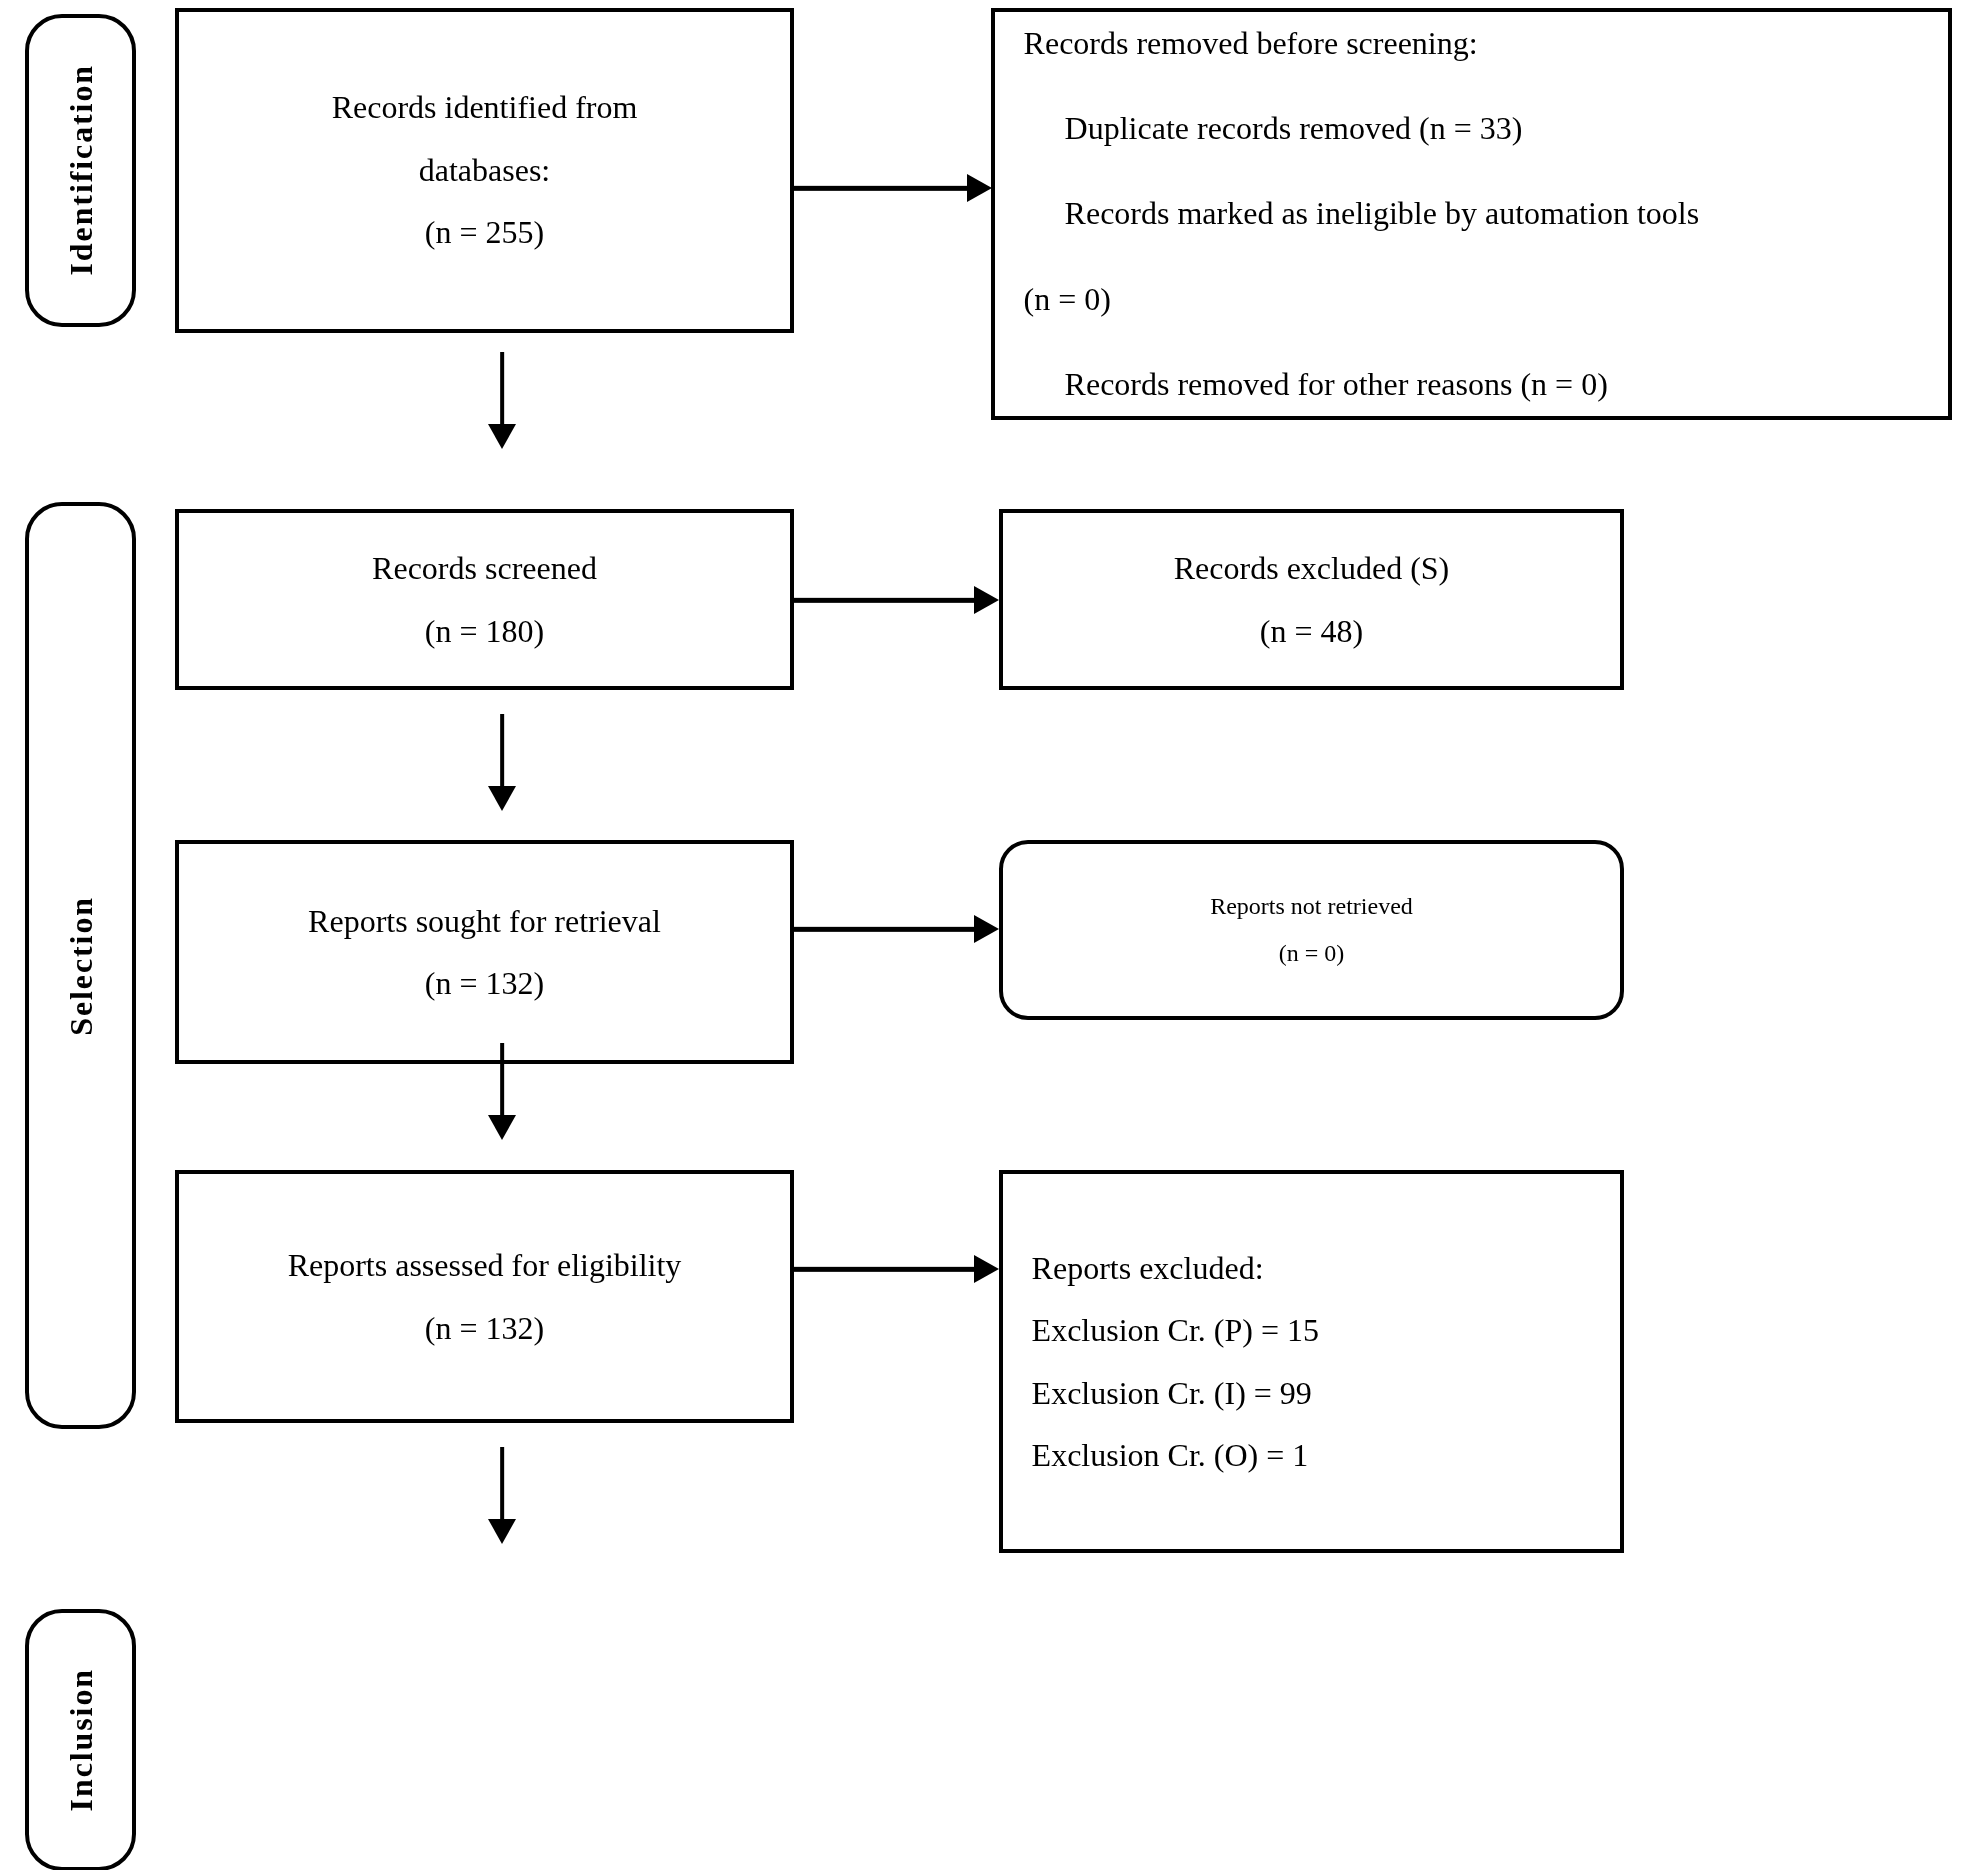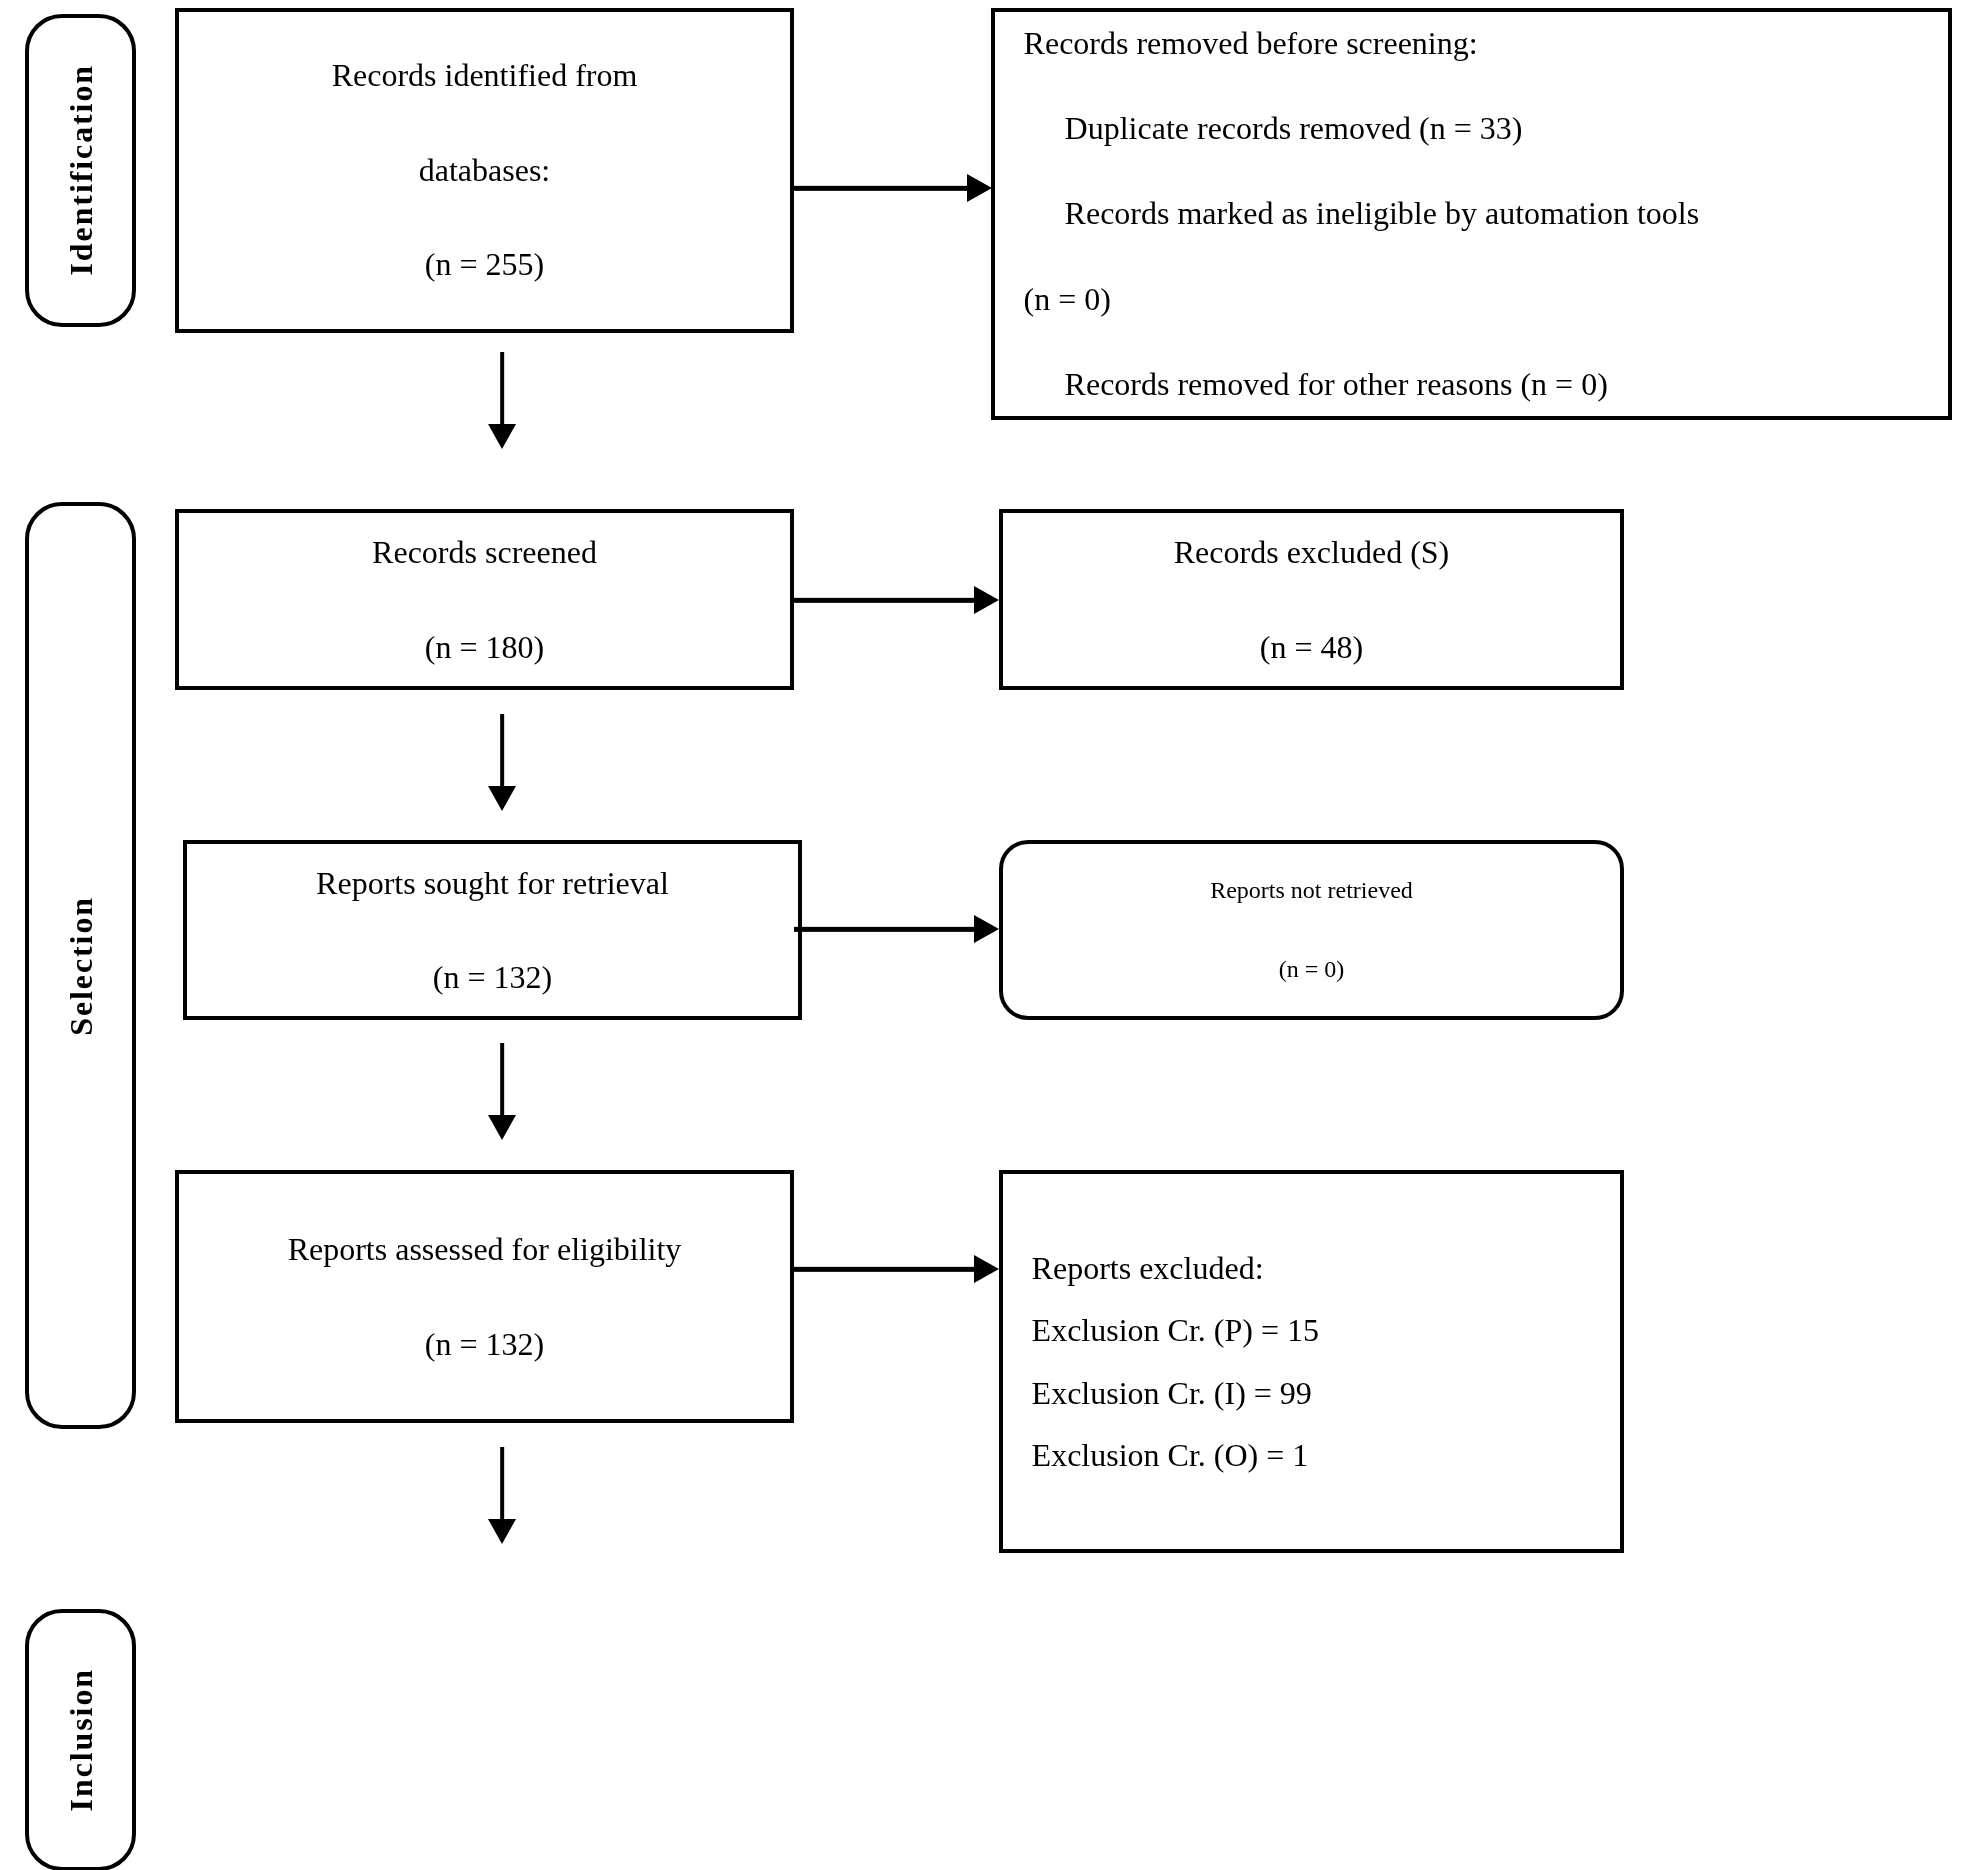--- a/index.html
+++ b/index.html
@@ -45,21 +45,20 @@
     border: 4.3px solid #000000;
     background: #ffffff;
     box-sizing: border-box;
     display: flex;
     flex-direction: column;
     justify-content: center;
   }
   .box.center {
     align-items: center;
     text-align: right;
-    gap: 32px;
   }
   .box.left {
     align-items: flex-start;
     text-align: left;
     padding-left: 28.6px;
     padding-right: 18.6px;
   }
   .box-line {
     line-height: 1.95;
     white-space: nowrap;
@@ -168,21 +167,21 @@
   <div class="box center" style="left:999px; top:509px; width:625px; height:181px; font-size:32px;">
     <div class="box-line">Records excluded (S)</div>
     <div class="box-line">(n = 48)</div>
   </div>
 
   <div class="arrow-v" style="left:488px; top:714px; width:28.6px; height:97px;">
     <span class="shaft" style="height:75px;"></span>
     <span class="head"></span>
   </div>
 
-  <div class="box center" style="left:175px; top:840px; width:619px; height:180px; font-size:32px;margin-left:8px;">
+  <div class="box center" style="left:175px; top:840px; width:619px; height:224px; font-size:32px;">
     <div class="box-line">Reports sought for retrieval</div>
     <div class="box-line">(n = 132)</div>
   </div>
 
   <div class="arrow-h" style="left:794px; top:915px; width:205px; height:28.6px;">
     <span class="shaft" style="width:183px;"></span>
     <span class="head"></span>
   </div>
 
   <div class="box center" style="left:999px; top:840px; width:625px; height:180px; font-size:24px;border-radius:29px;">

